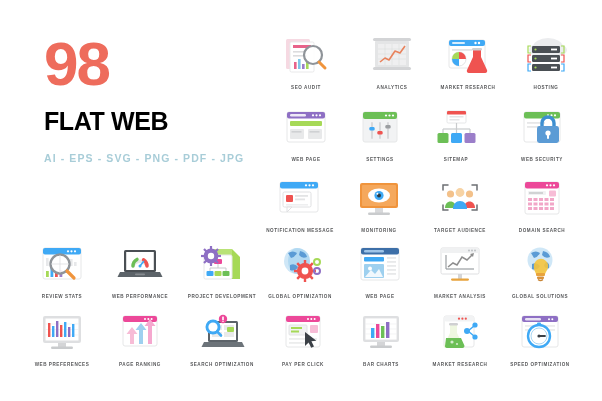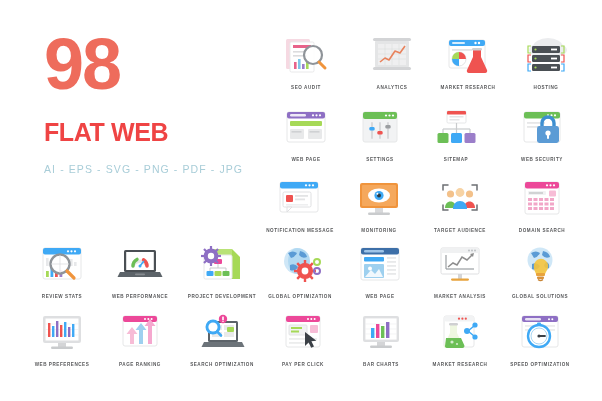--- a/index.html
+++ b/index.html
@@ -8,32 +8,32 @@
     background:#ffffff;
     font-family:"Liberation Sans", sans-serif;
     overflow:hidden;
     position:relative;
   }
   #stage{position:relative;width:602px;height:401px;}
 
   
   .title-block{position:absolute;left:44px;top:34px;width:215px;}
   .big-number{
-    font-size:72px;line-height:60px;font-weight:bold;
+    font-size:62px;line-height:60px;font-weight:bold;
     color:#ee6c5c;letter-spacing:-2px;margin:0;
   }
   .headline{
     font-size:25px;line-height:27px;font-weight:bold;
-    color:#ef4444;letter-spacing:-0.4px;margin:25px 0 0 0;
+    color:#000000;letter-spacing:-0.4px;margin:14px 0 0 0;
     text-transform:uppercase;
   }
   .headline .l2{display:block;}
   .formats{
     margin-top:17px;font-size:10.5px;letter-spacing:1.1px;
-    color:#a8cdd8;font-weight:normal;
+    color:#a8cdd8;font-weight:bold;
   }
 
   
   .grid{position:absolute;}
   .cell{position:absolute;width:92px;text-align:center;}
   .art{width:92px;height:48px;position:relative;margin:0 auto;}
   .art svg{display:block;margin:0 auto;}
   .cap{
     font-size:4.6px;letter-spacing:0.55px;color:#58595b;
     font-weight:bold;text-transform:uppercase;

